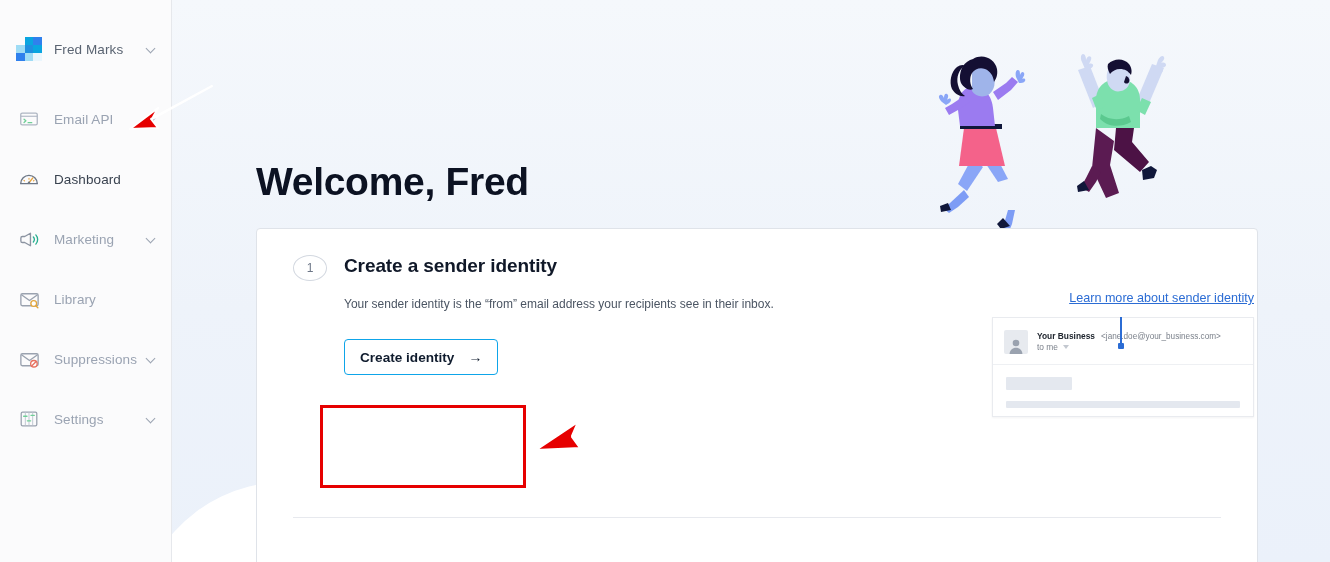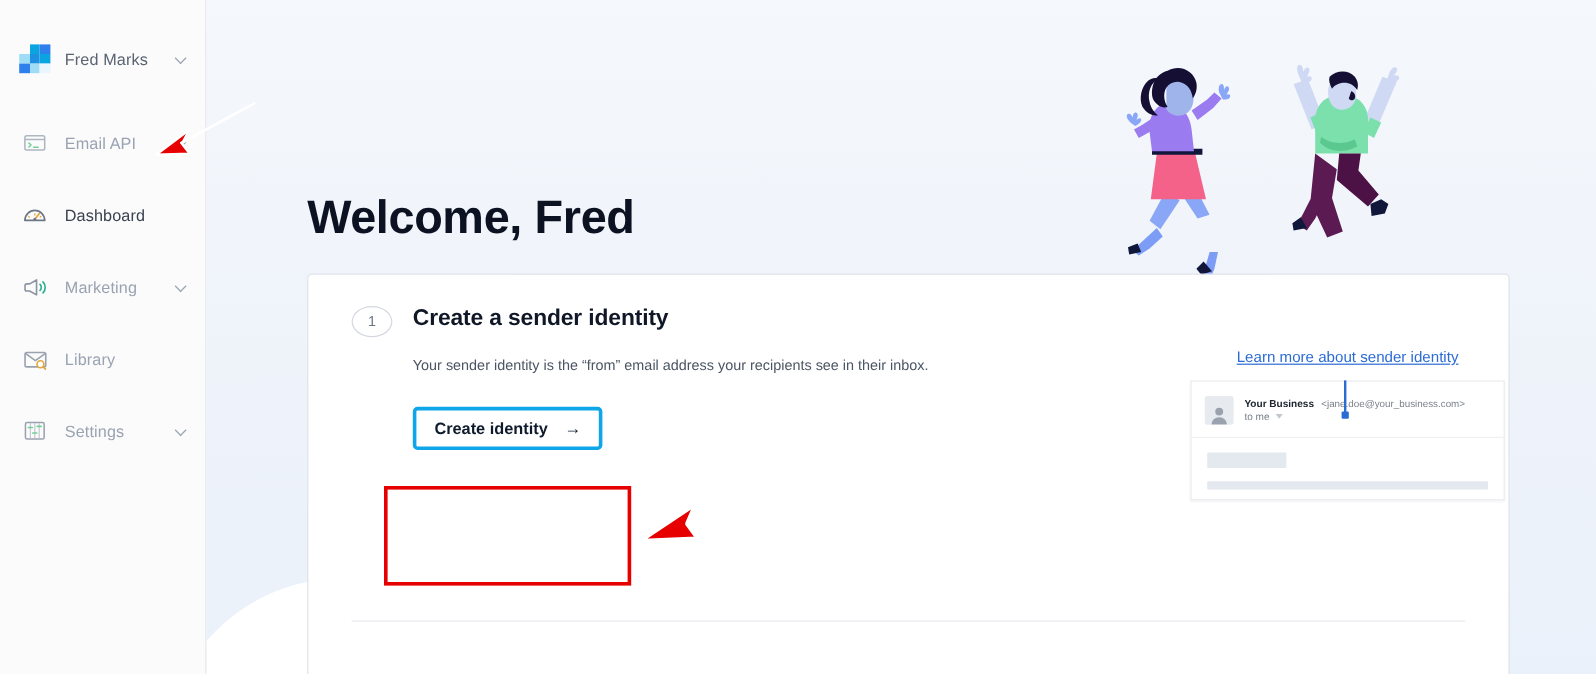--- a/index.html
+++ b/index.html
@@ -141,40 +141,40 @@
     font-size: 19px; font-weight: bold; color: #101828;
     letter-spacing: -.1px; margin-bottom: 15px;
   }
   .step-desc {
     font-size: 12px; color: #4b5563; line-height: 25px;
     max-width: 470px; margin-bottom: 22px;
   }
   .btn-outline {
     display: inline-flex; align-items: center; gap: 14px;
     height: 36px; padding: 0 15px;
-    border: 3px solid #0ea5e9; border-radius: 4px;
+    border: 1px solid #0ea5e9; border-radius: 4px;
     background: #fff;
     font-size: 13.6px; font-weight: bold; color: #0f1b2d;
     font-family: "Liberation Sans", sans-serif;
     cursor: pointer;
   }
   .btn-arrow { font-size: 14px; color: #0f1b2d; }
 
   .divider {
     position: absolute; left: 36px; right: 36px; top: 288px;
     height: 1px; background: #e7e9ee;
   }
   .step2 { position: absolute; left: 0; top: 312px; width: 100%; }
 
   
   .preview {
     position: absolute; left: 735px; top: 62px; width: 262px;
   }
   .preview-link {
-    display: block; text-align: center;
+    display: block; text-align: right;
     font-size: 12.6px; color: #2b6cd4;
     text-decoration: underline;
     margin-bottom: 12px; cursor: pointer;
   }
   .preview-pointer {
     position: absolute; left: 128px; top: 26px;
     width: 2px; height: 30px; background: #2b6cd4;
   }
   .preview-pointer::after {
     content: ""; position: absolute; left: -2px; bottom: -2px;
@@ -296,20 +296,32 @@
           <svg width="23" height="23" viewBox="0 0 24 24" fill="none">
             <rect x="3" y="6" width="18" height="12.5" rx="1.5" stroke="#9aa2af" stroke-width="1.4"></rect>
             <path d="M3.6 7l8.4 6 8.4-6" stroke="#9aa2af" stroke-width="1.4" stroke-linejoin="round"></path>
             <circle cx="16.4" cy="16.2" r="3" fill="#fff" stroke="#e2a63c" stroke-width="1.4"></circle>
             <path d="M18.7 18.5l2 2" stroke="#e2a63c" stroke-width="1.5" stroke-linecap="round"></path>
           </svg>
         </span>
         <span class="nav-label">Library</span>
       </div>
 
+      <div class="nav-item">
+        <span class="nav-icon">
+          <svg width="23" height="23" viewBox="0 0 24 24" fill="none">
+            <rect x="3" y="6" width="18" height="12.5" rx="1.5" stroke="#9aa2af" stroke-width="1.4"></rect>
+            <path d="M3.6 7l8.4 6 8.4-6" stroke="#9aa2af" stroke-width="1.4" stroke-linejoin="round"></path>
+            <circle cx="16.6" cy="16.4" r="3.4" fill="#fff" stroke="#e8705f" stroke-width="1.4"></circle>
+            <path d="M14.3 18.7l4.6-4.6" stroke="#e8705f" stroke-width="1.4"></path>
+          </svg>
+        </span>
+        <span class="nav-label">Suppressions</span>
+        <span class="chev"></span>
+      </div>
 
       <div class="nav-item">
         <span class="nav-icon">
           <svg width="22" height="22" viewBox="0 0 24 24" fill="none">
             <rect x="3.5" y="4.5" width="17" height="15" rx="1.5" stroke="#9aa2af" stroke-width="1.4"></rect>
             <path d="M8 4.8v14M12 4.8v14M16 4.8v14" stroke="#c3c9d3" stroke-width="1.1"></path>
             <path d="M6.2 9h3.6M10.2 14h3.6M14.2 8h3.6" stroke="#6fcf97" stroke-width="1.5" stroke-linecap="round"></path>
           </svg>
         </span>
         <span class="nav-label">Settings</span>

